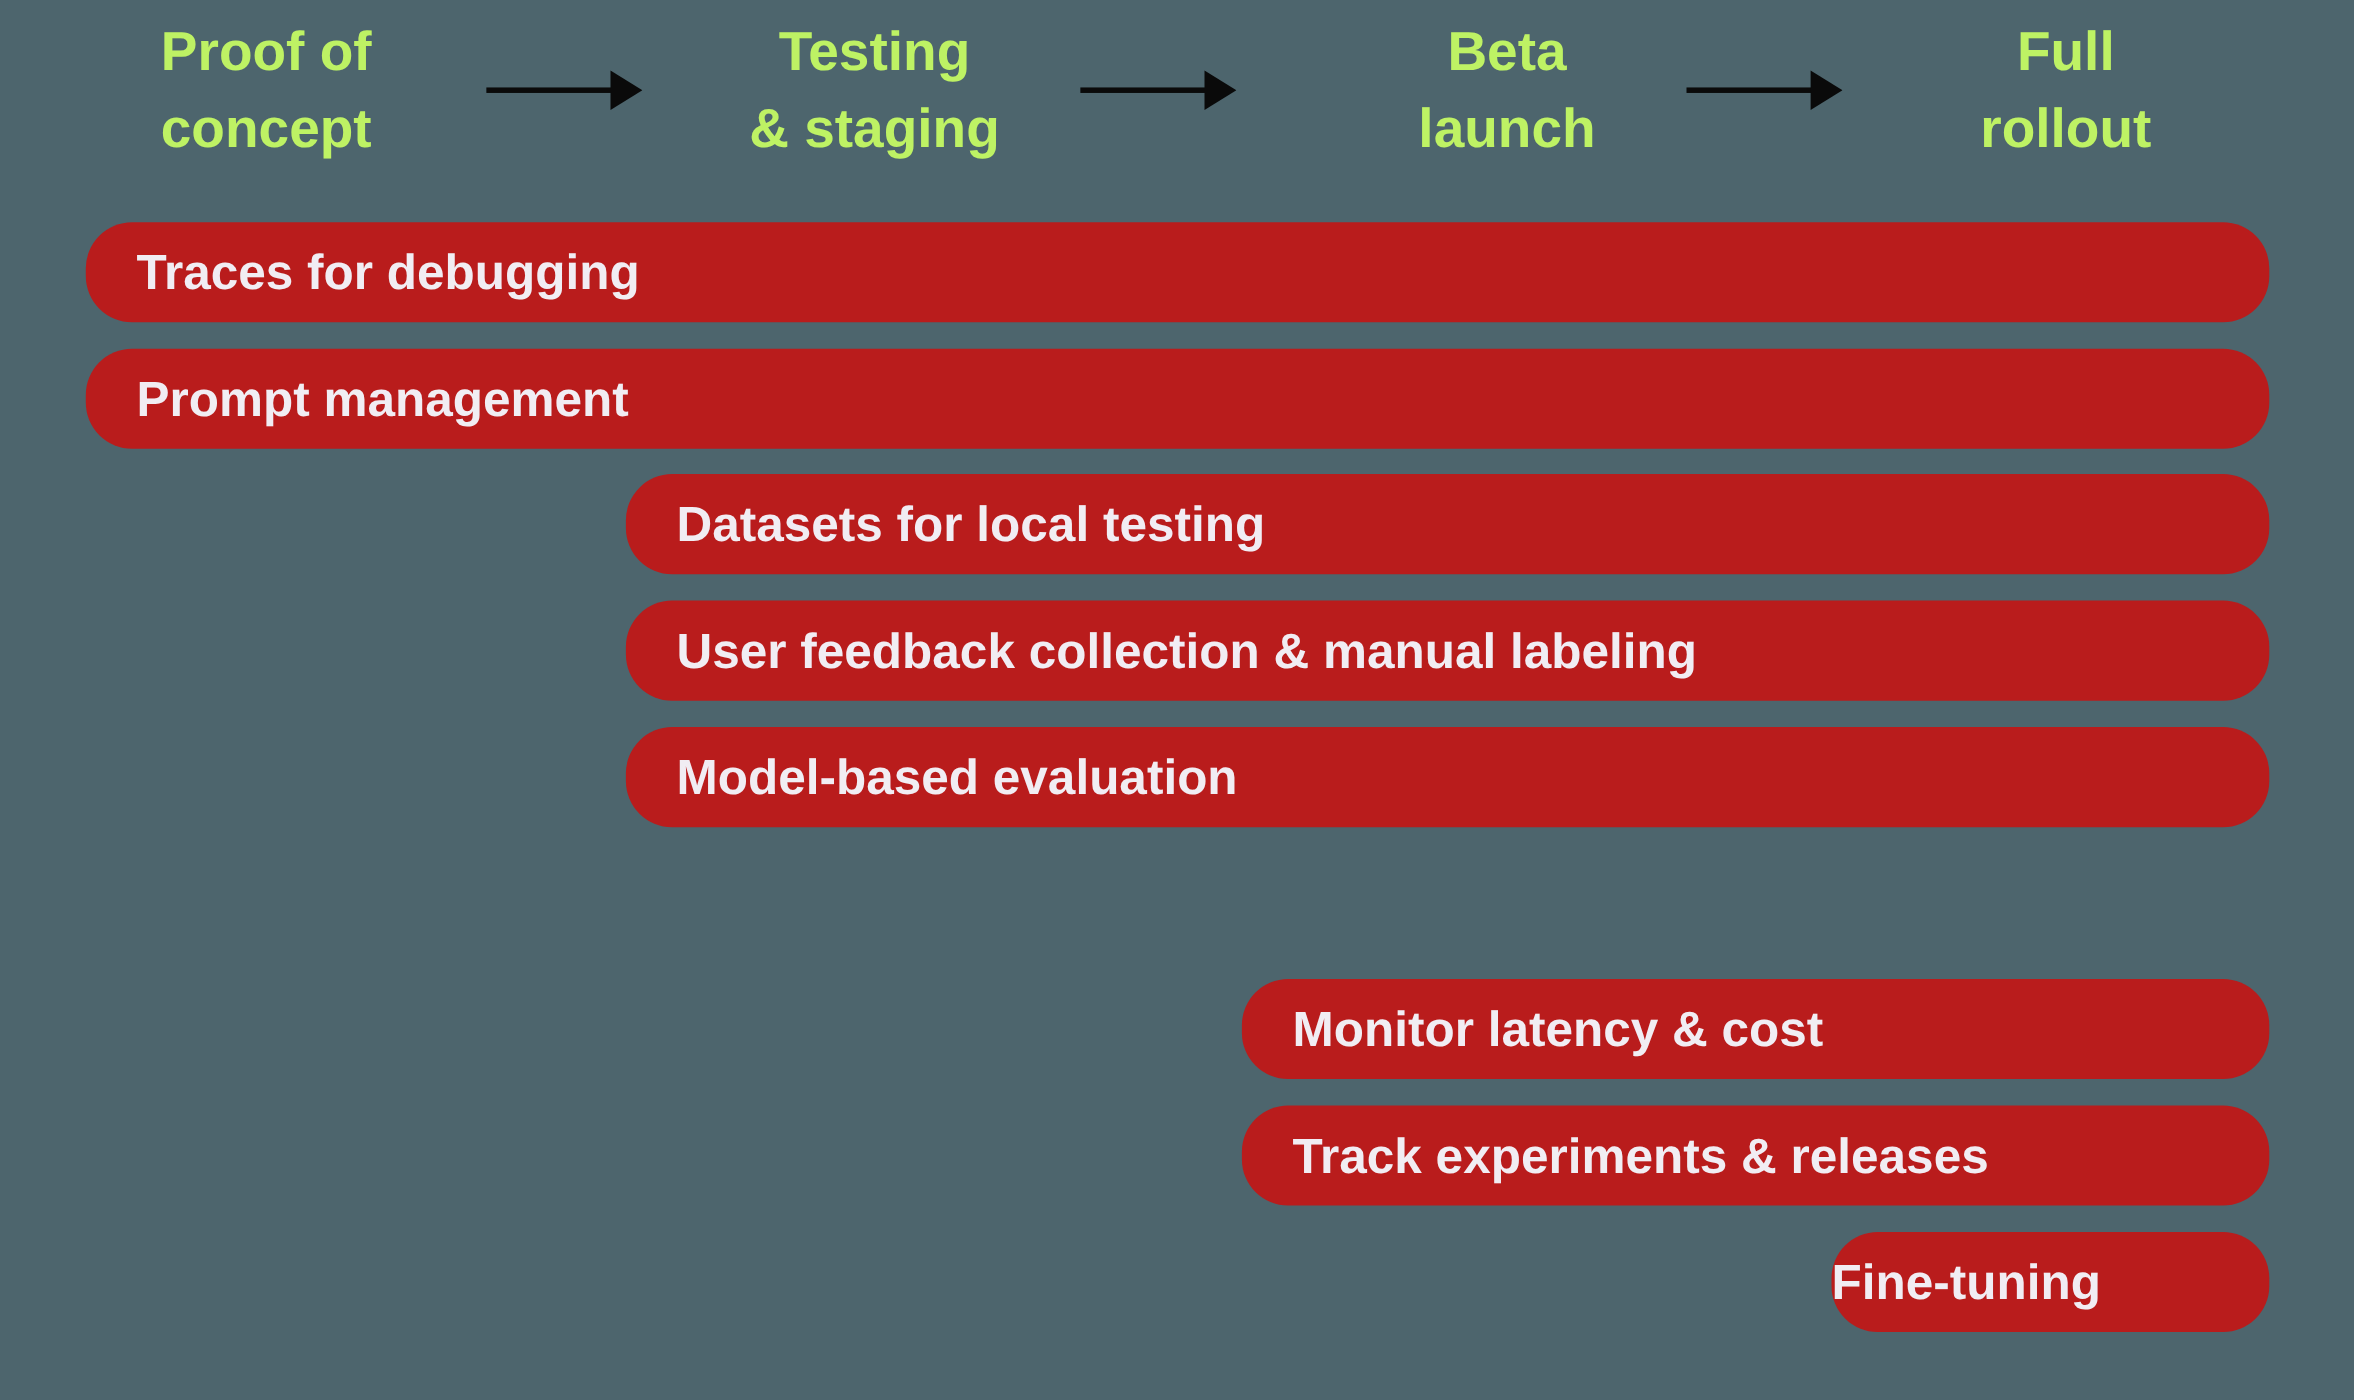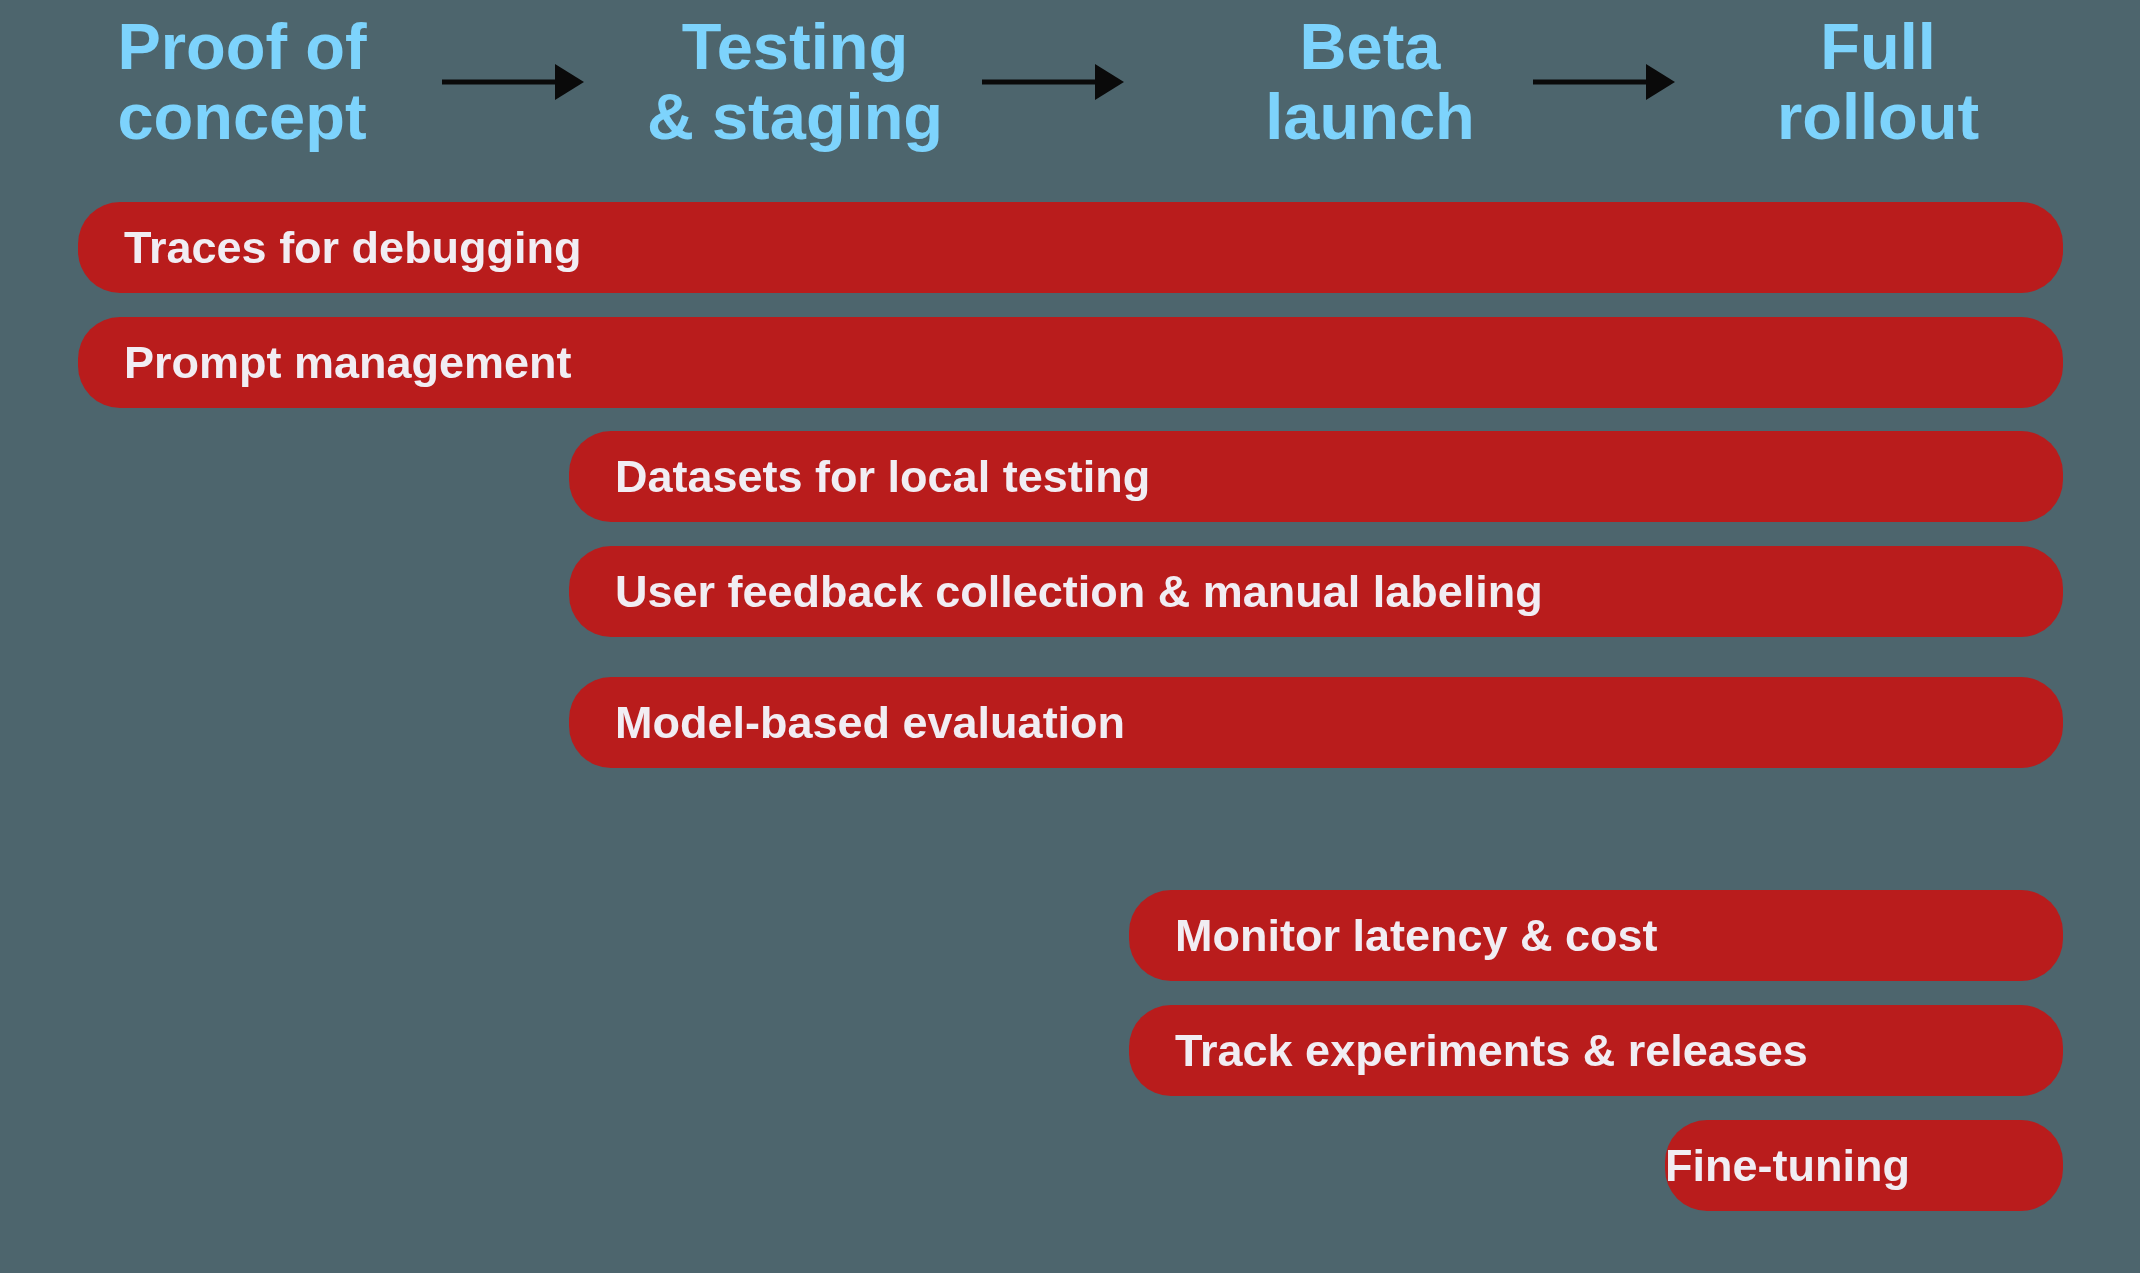--- a/index.html
+++ b/index.html
@@ -12,22 +12,22 @@
     background: #4d656d;
     font-family: "Liberation Sans", sans-serif;
   }
 
   
   .stage-label {
     position: absolute;
     top: 12px;
     transform: translateX(-50%);
     text-align: center;
-    color: #7dd3fc;
-    font-size: 65px;
+    color: #bef264;
+    font-size: 50px;
     font-weight: 700;
     line-height: 70px;
     white-space: nowrap;
   }
   .stage-c1 { left: 242px; }
   .stage-c2 { left: 795px; }
   .stage-c3 { left: 1330px; margin-left: 40px; }
   .stage-c4 { left: 1878px; }
 
   
@@ -58,21 +58,21 @@
     white-space: nowrap;
   }
   .bar.centered {
     justify-content: flex-start;
     padding-left: 0;
   }
   .b1 { left: 78px;   top: 202px;  width: 1985px; }
   .b2 { left: 78px;   top: 317px;  width: 1985px; }
   .b3 { left: 569px;  top: 431px;  width: 1494px; }
   .b4 { left: 569px;  top: 546px;  width: 1494px; }
-  .b5 { left: 569px;  top: 661px;  width: 1494px; margin-top: 16px; }
+  .b5 { left: 569px;  top: 661px;  width: 1494px; }
   .b6 { left: 1129px; top: 775px;  width: 934px; }
   .b7 { left: 1129px; top: 890px;  width: 934px; }
   .b8 { left: 1129px; top: 1005px; width: 934px; }
   .b9 { left: 1665px; top: 1120px; width: 398px; }
 </style>
 </head>
 <body>
 
 <div class="canvas">
 

